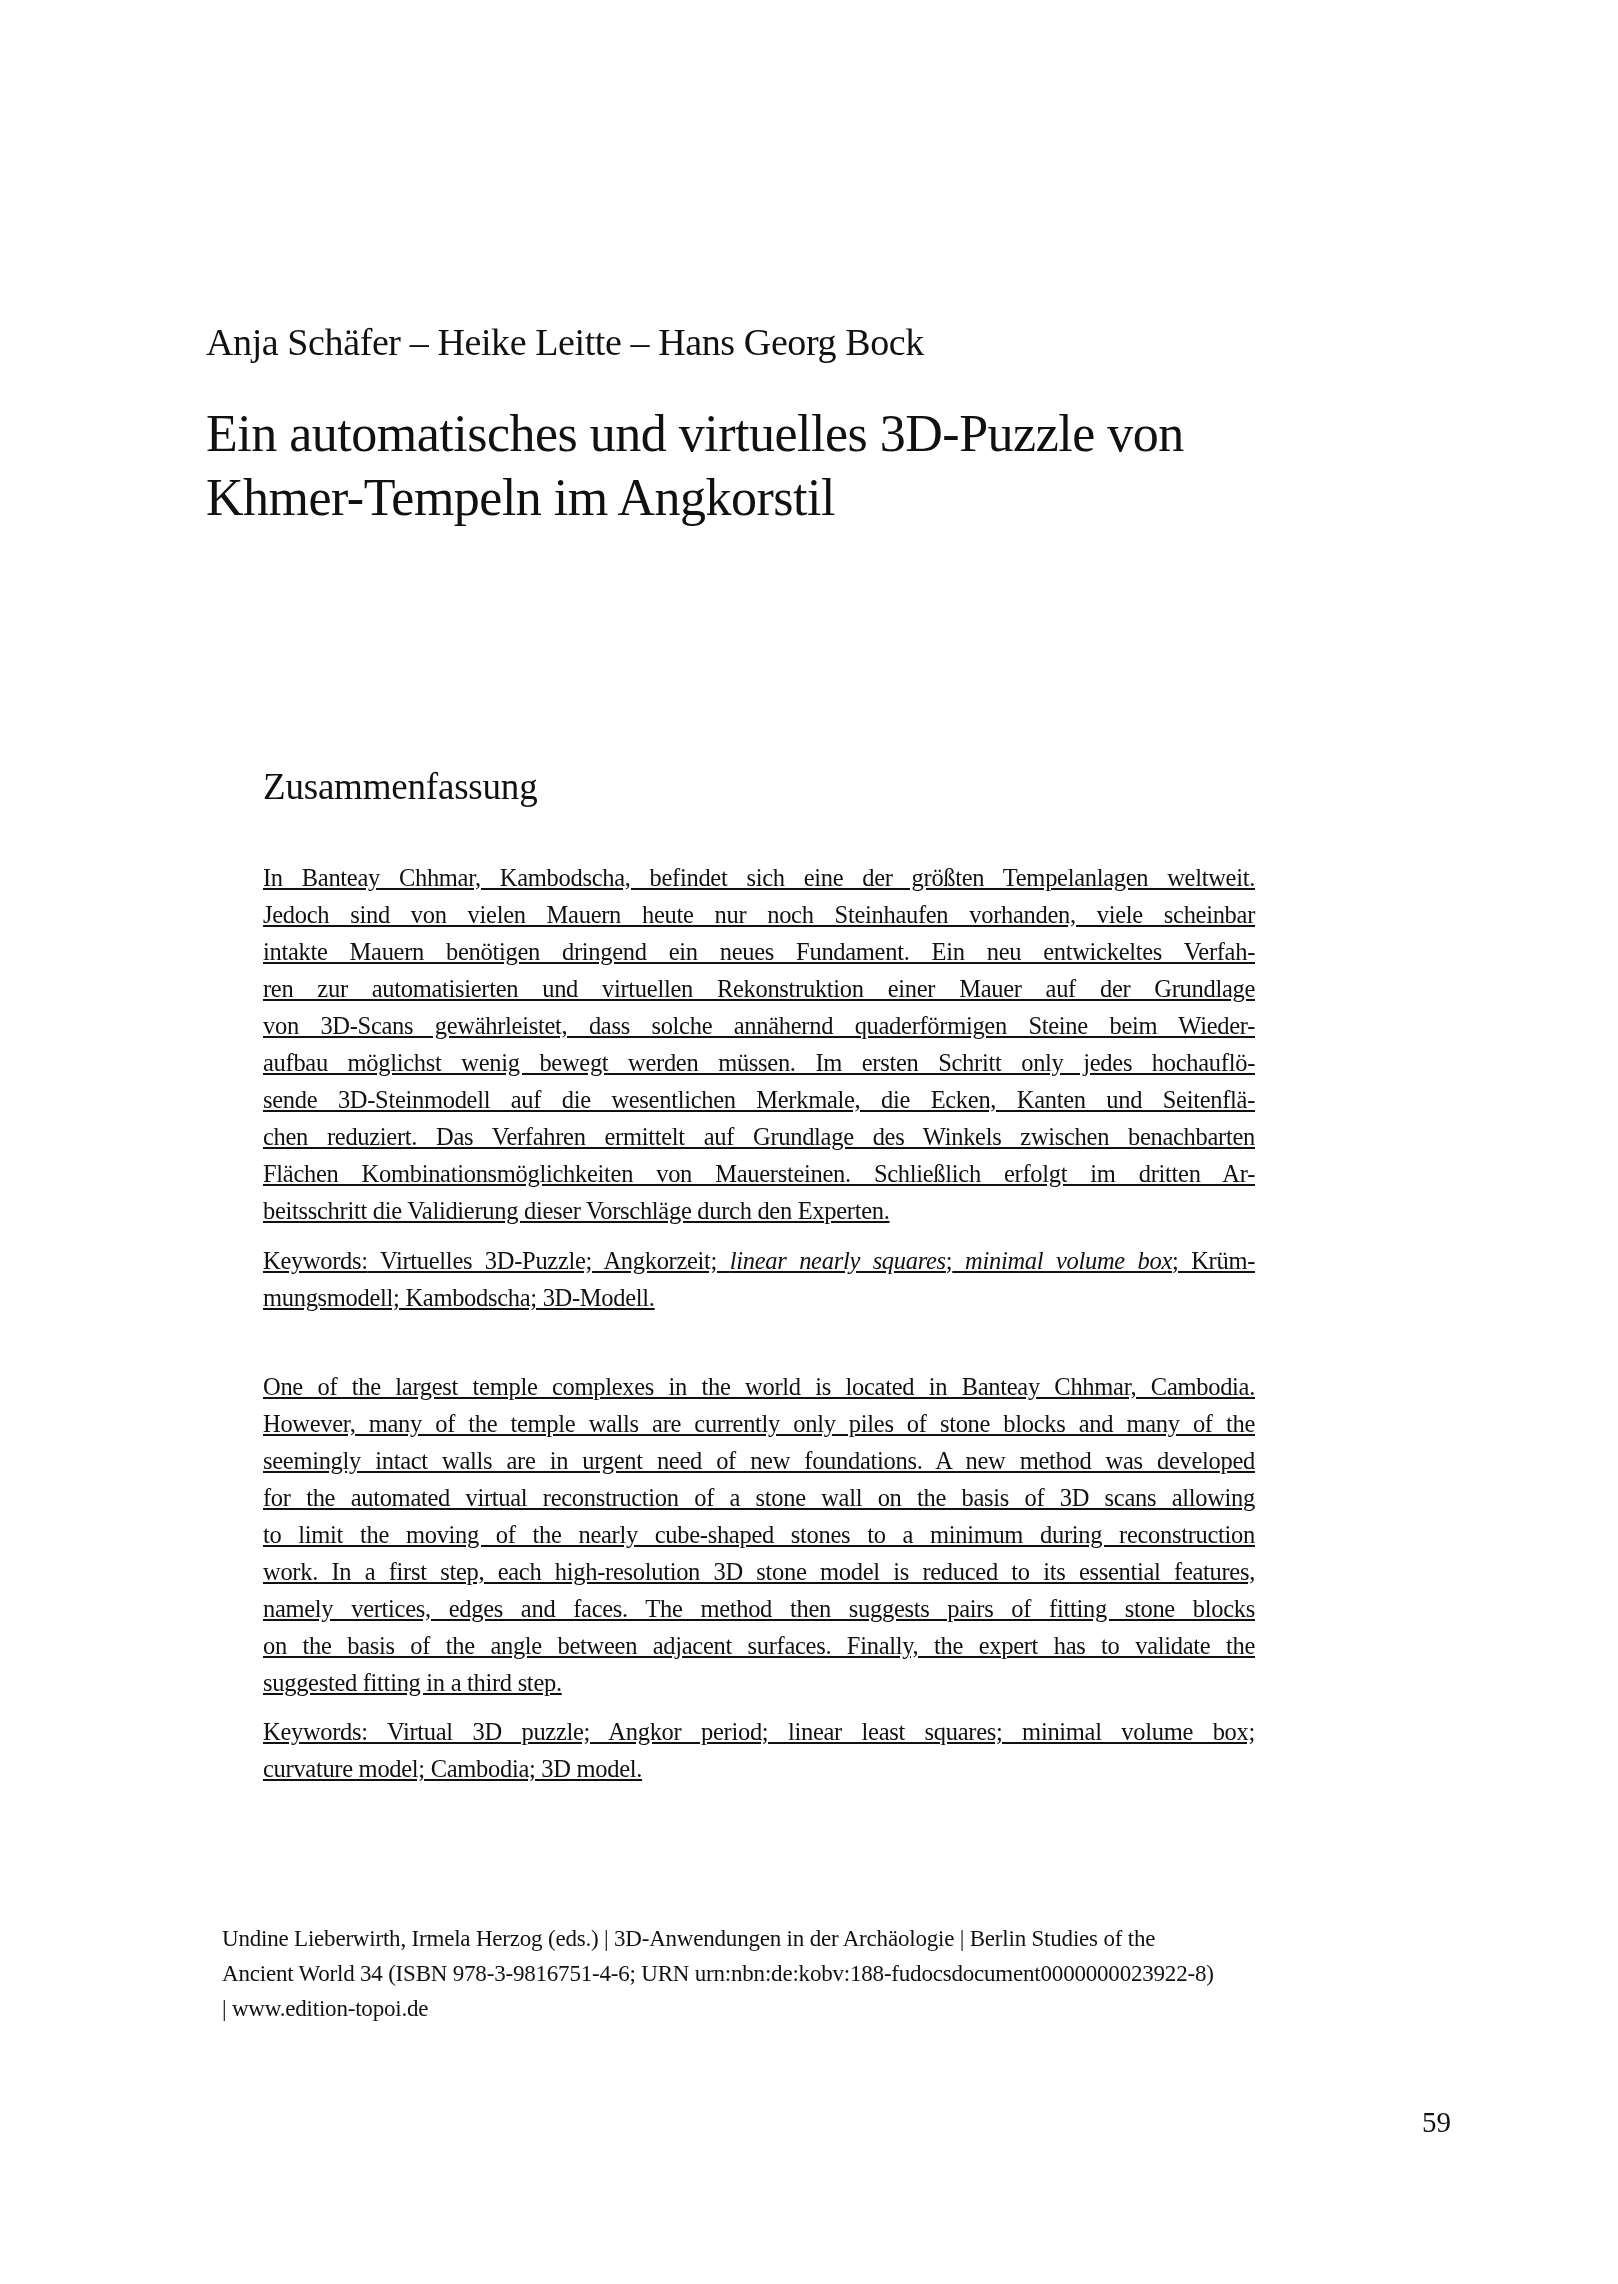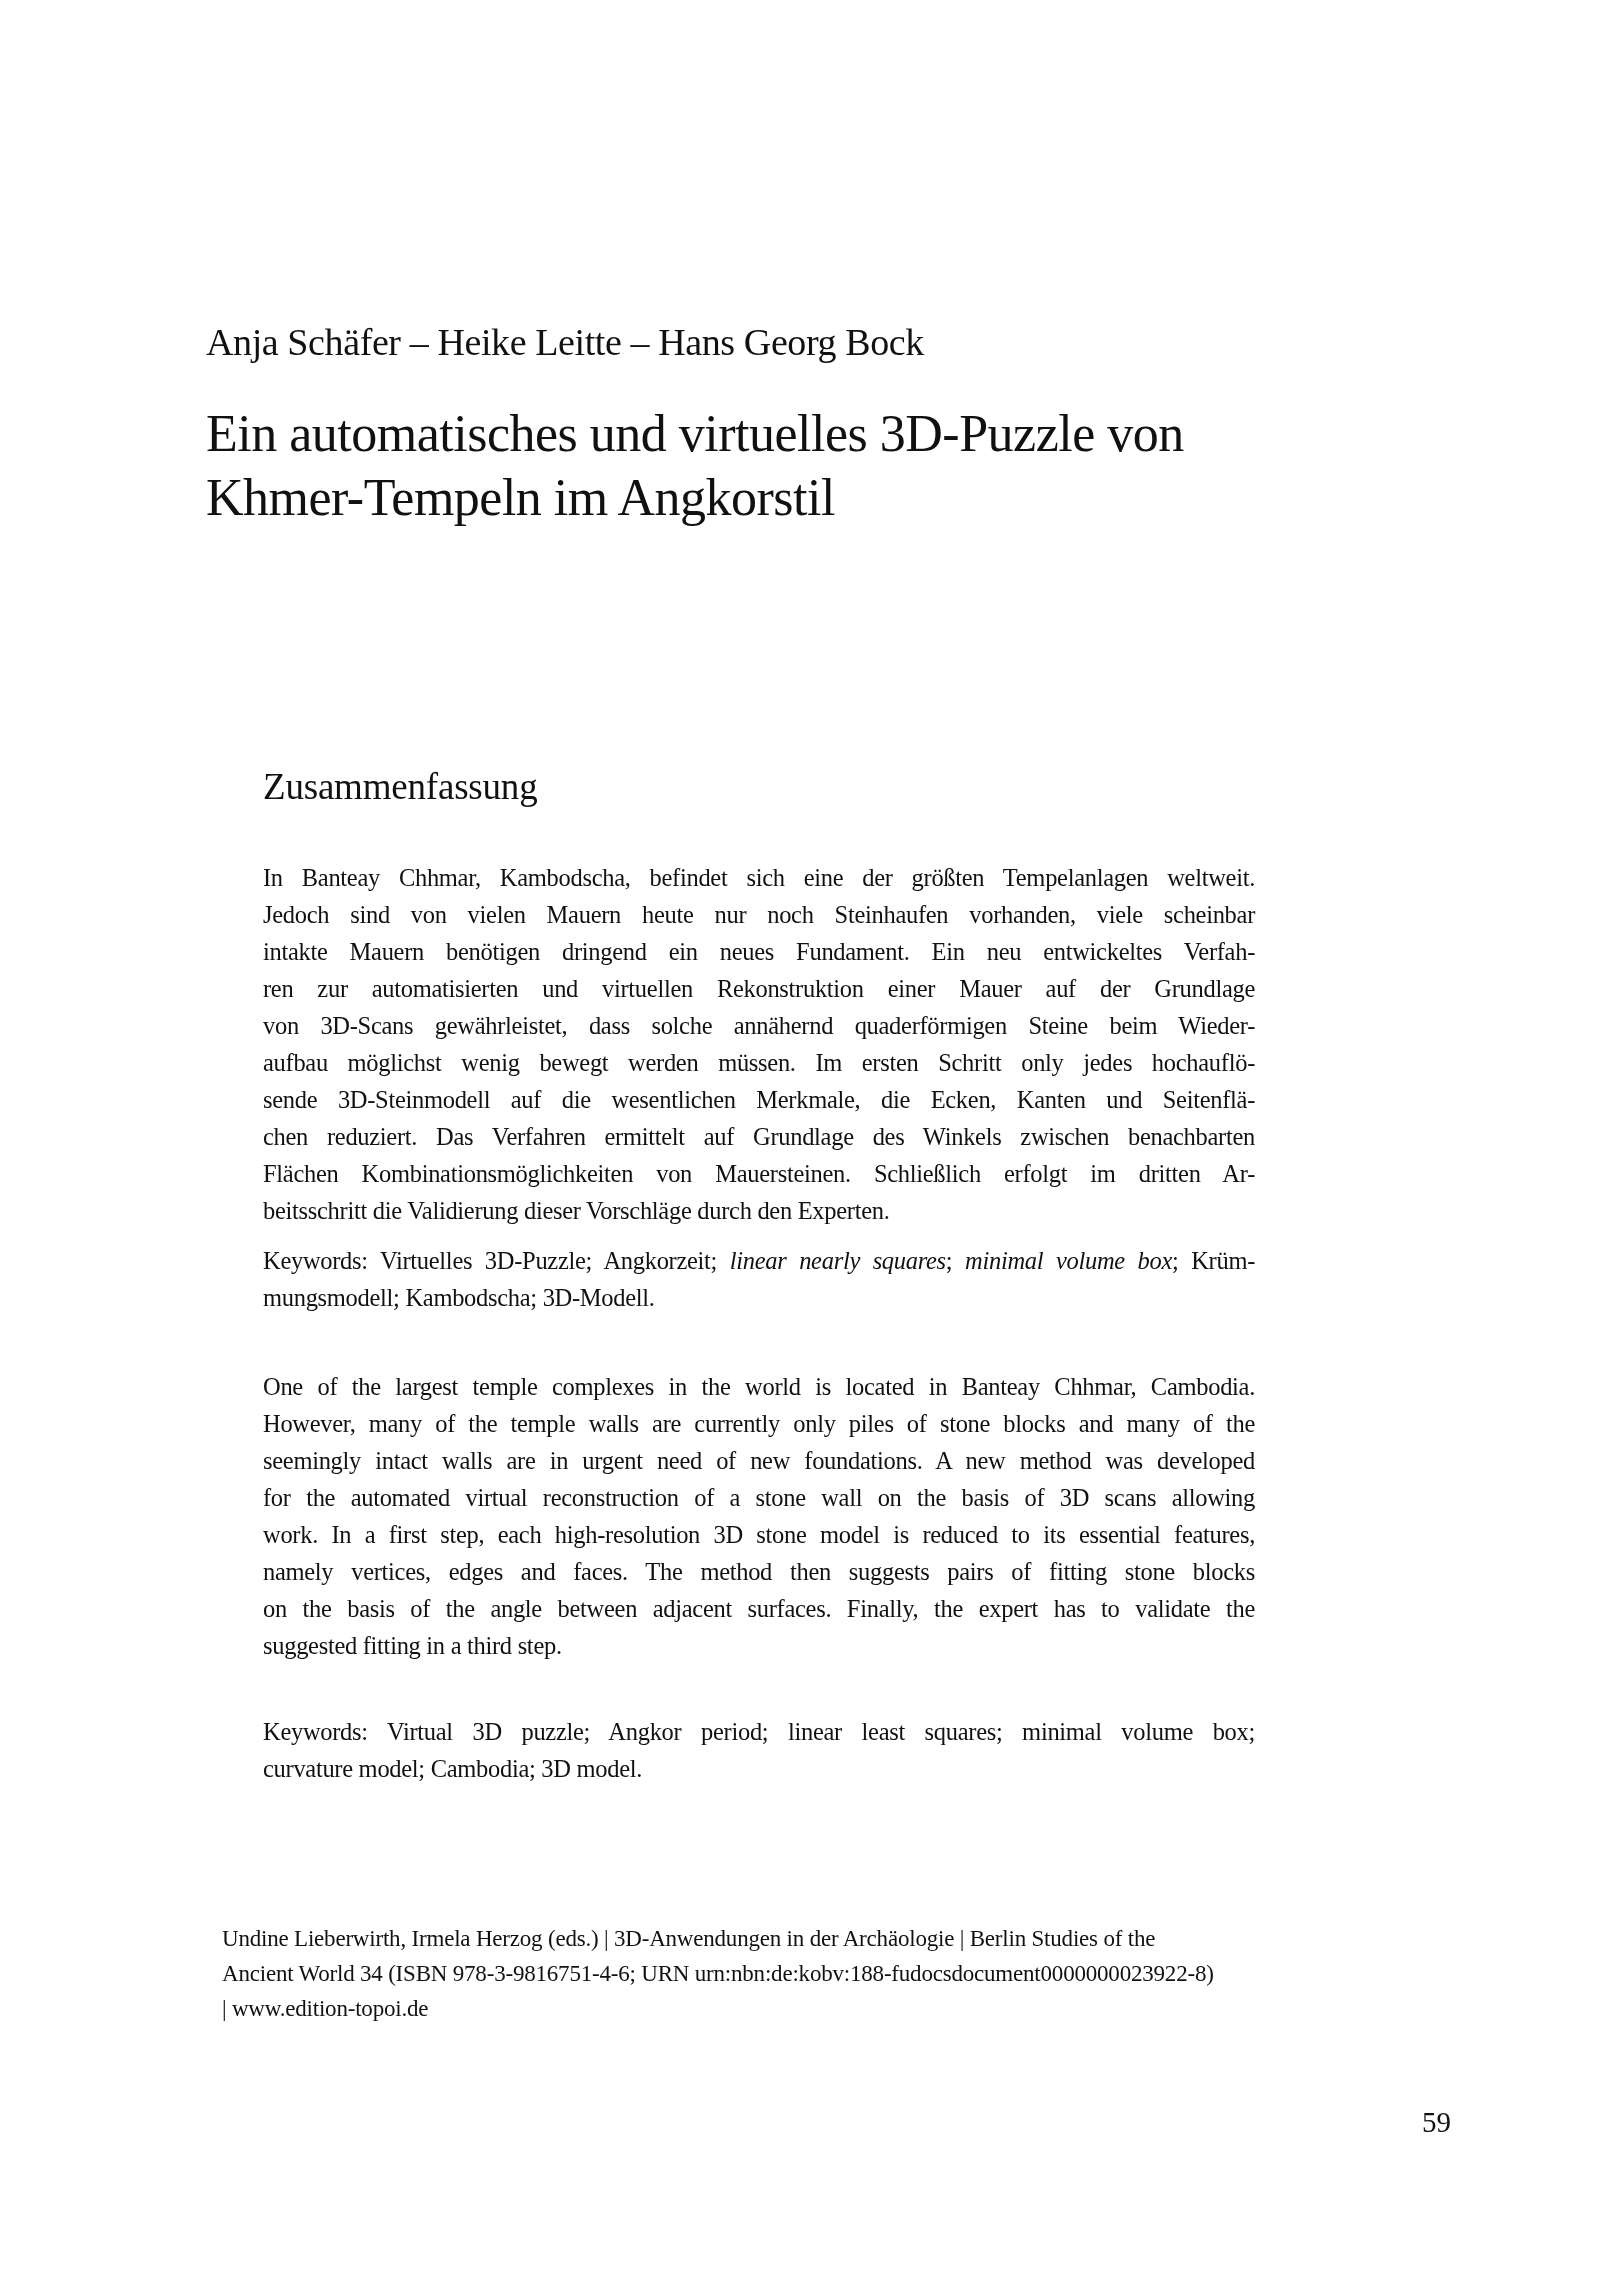--- a/index.html
+++ b/index.html
@@ -46,21 +46,21 @@
     }
     .block {
       position: absolute;
       left: 263px;
       width: 992px;
       font-size: 24.5px;
       line-height: 37px;
       text-align: justify;
       letter-spacing: -0.3px;
     }
-    .block .line { display: block; text-align: justify; text-align-last: justify; white-space: nowrap; }
+    .block .line { display: block; text-align: justify; text-align-last: justify; white-space: nowrap; text-decoration: underline; }
     .block .line.last { text-align-last: left; }
     .de-abstract { top: 859px; }
     .de-keywords { top: 1242px; }
     .en-abstract { top: 1368px; }
     .en-keywords { top: 1713px; }
     .kw-italic { font-style: italic; }
     .footer {
       position: absolute;
       left: 206px;
       top: 1921px;
@@ -106,20 +106,21 @@
 <div class="block de-keywords">
   <span class="line"><span>Keywords:</span> <span>Virtuelles 3D-Puzzle; Angkorzeit;</span> <span class="kw-italic">linear nearly squares</span><span>;</span> <span class="kw-italic">minimal volume box</span><span>; Krüm-</span></span>
   <span class="line last">mungsmodell; Kambodscha; 3D-Modell.</span>
 </div>
 
 <div class="block en-abstract">
   <span class="line">One of the largest temple complexes in the world is located in Banteay Chhmar, Cambodia.</span>
   <span class="line">However, many of the temple walls are currently only piles of stone blocks and many of the</span>
   <span class="line">seemingly intact walls are in urgent need of new foundations. A new method was developed</span>
   <span class="line">for the automated virtual reconstruction of a stone wall on the basis of 3D scans allowing</span>
+  <span class="line">to limit the moving of the nearly cube-shaped stones to a minimum during reconstruction</span>
   <span class="line">work. In a first step, each high-resolution 3D stone model is reduced to its essential features,</span>
   <span class="line">namely vertices, edges and faces. The method then suggests pairs of fitting stone blocks</span>
   <span class="line">on the basis of the angle between adjacent surfaces. Finally, the expert has to validate the</span>
   <span class="line last">suggested fitting in a third step.</span>
 </div>
 
 <div class="block en-keywords">
   <span class="line">Keywords: Virtual 3D puzzle; Angkor period; linear least squares; minimal volume box;</span>
   <span class="line last">curvature model; Cambodia; 3D model.</span>
 </div>

